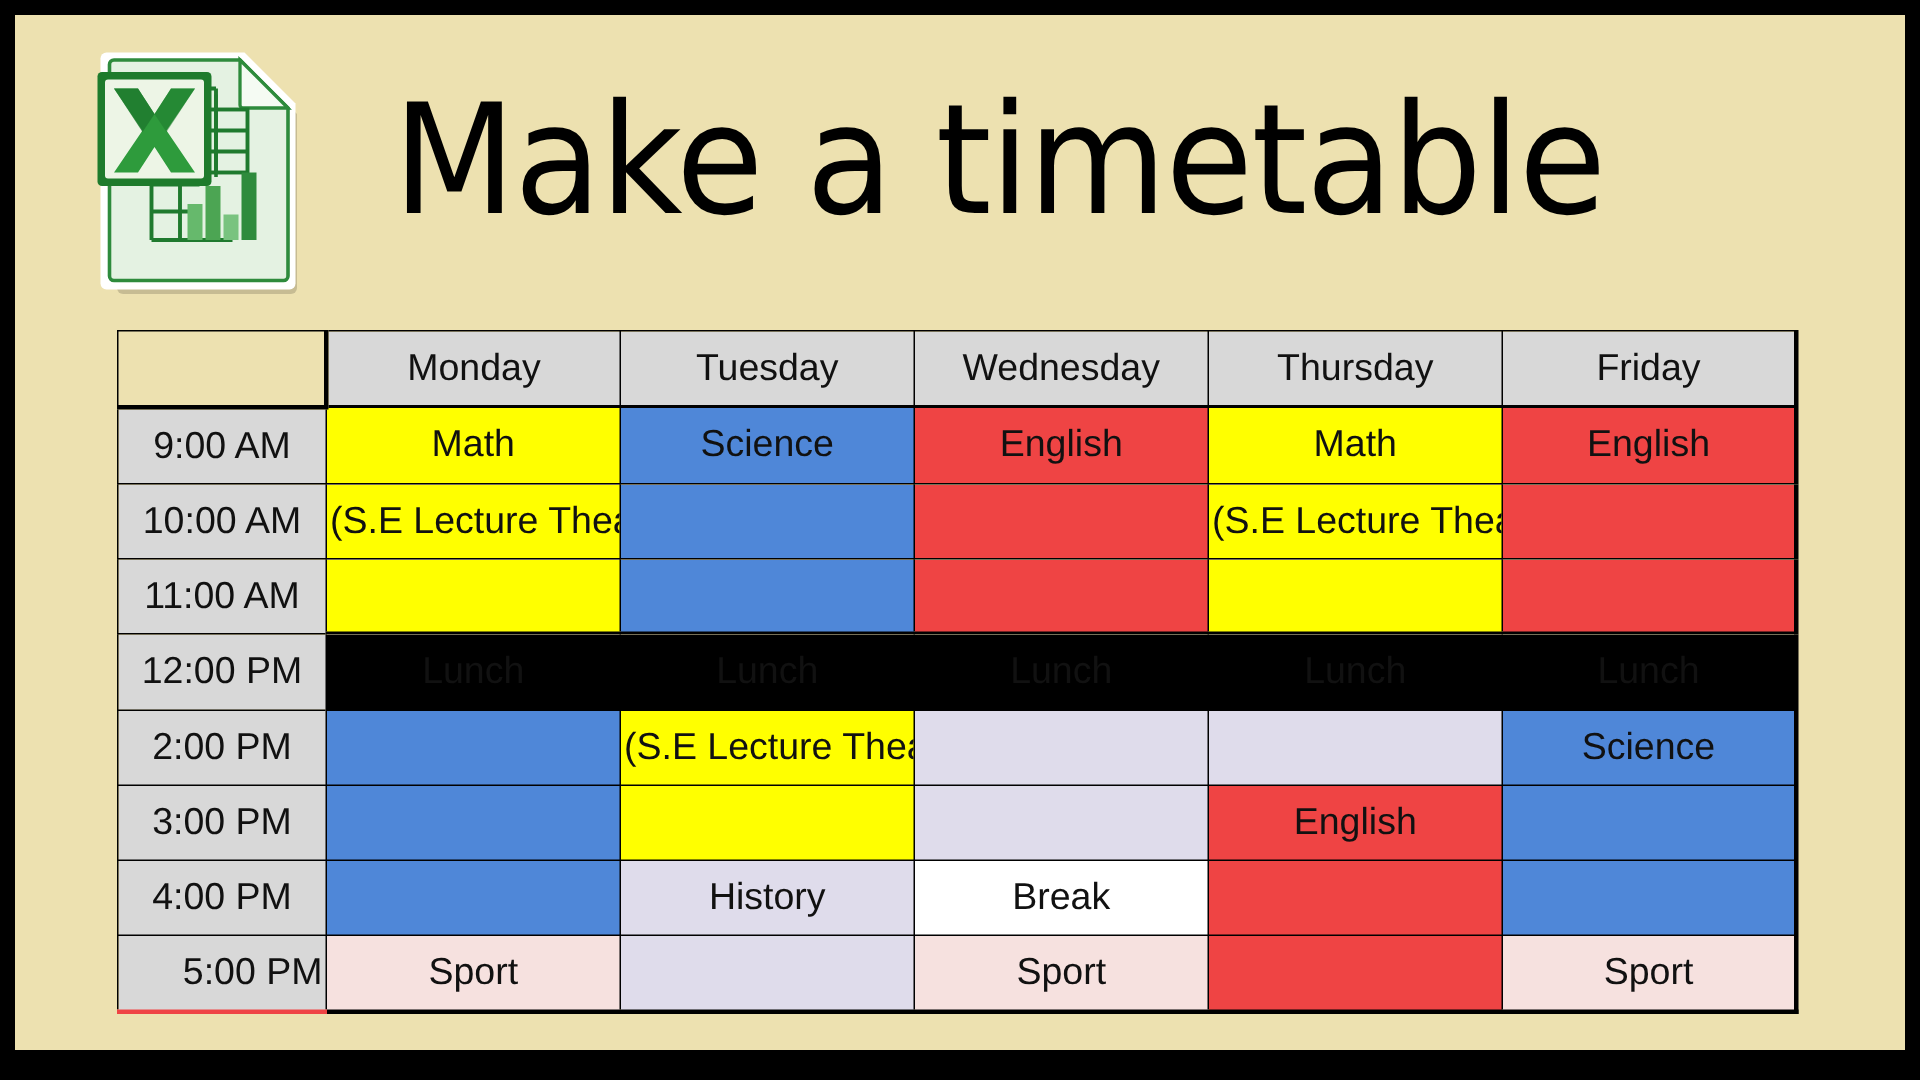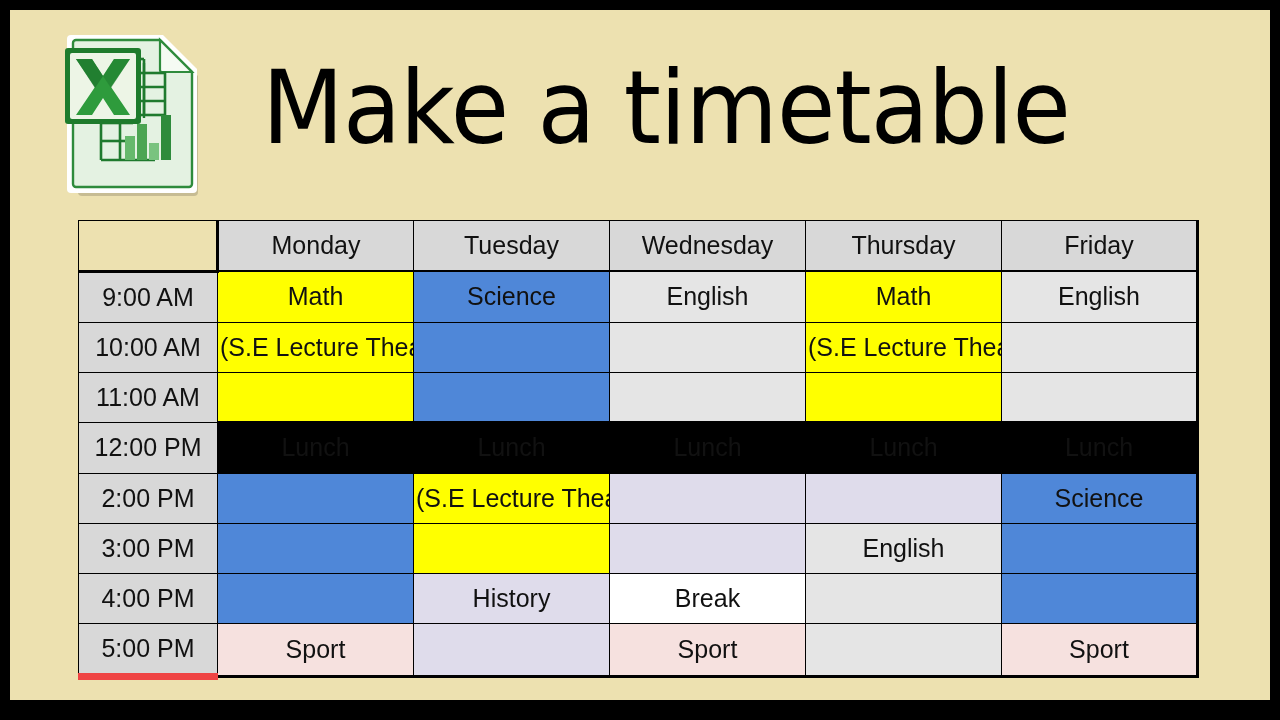--- a/index.html
+++ b/index.html
@@ -121,31 +121,31 @@
 
   
   td.time-cell {
     background: #D8D8D8;
     font-size: 25px;
     text-align: center;
     border-left: 3px solid #000000;
     border-right: 2px solid #000000;
   }
   tr.first-body td.time-cell { border-top: 3px solid #000000; margin-top: 28px; }
-  tr.last-body  td.time-cell { border-bottom: 7px solid #ef4444; }
+  tr.last-body  td.time-cell { border-bottom: 3px solid #ef4444; text-align: right; }
 
   
   td.subject { border-left: 1px solid #000000; border-right: 1px solid #000000; }
   td.subject.lastcol { border-right: 3px solid #000000; }
   tr.first-body td.subject { border-top: 2px solid #000000; }
   tr.last-body  td.subject { border-bottom: 3px solid #000000; margin-left: 44px; }
 
   .c-math     { background: #FFFF00; }
   .c-science  { background: #4F87D8; }
-  .c-english  { background: #e5e5e5; }
+  .c-english  { background: #ef4444; }
   .c-history  { background: #DFDCEB; }
   .c-sport    { background: #F6E1DF; }
   .c-break    { background: #FFFFFF; }
   .c-lunch    { background: #000000; color: #FFFFFF; }
 
   
   td.nosep-top    { border-top-color: rgba(0,0,0,0.14); }
   td.nosep-bottom { border-bottom-color: rgba(0,0,0,0.14); }
 
   td.note {

